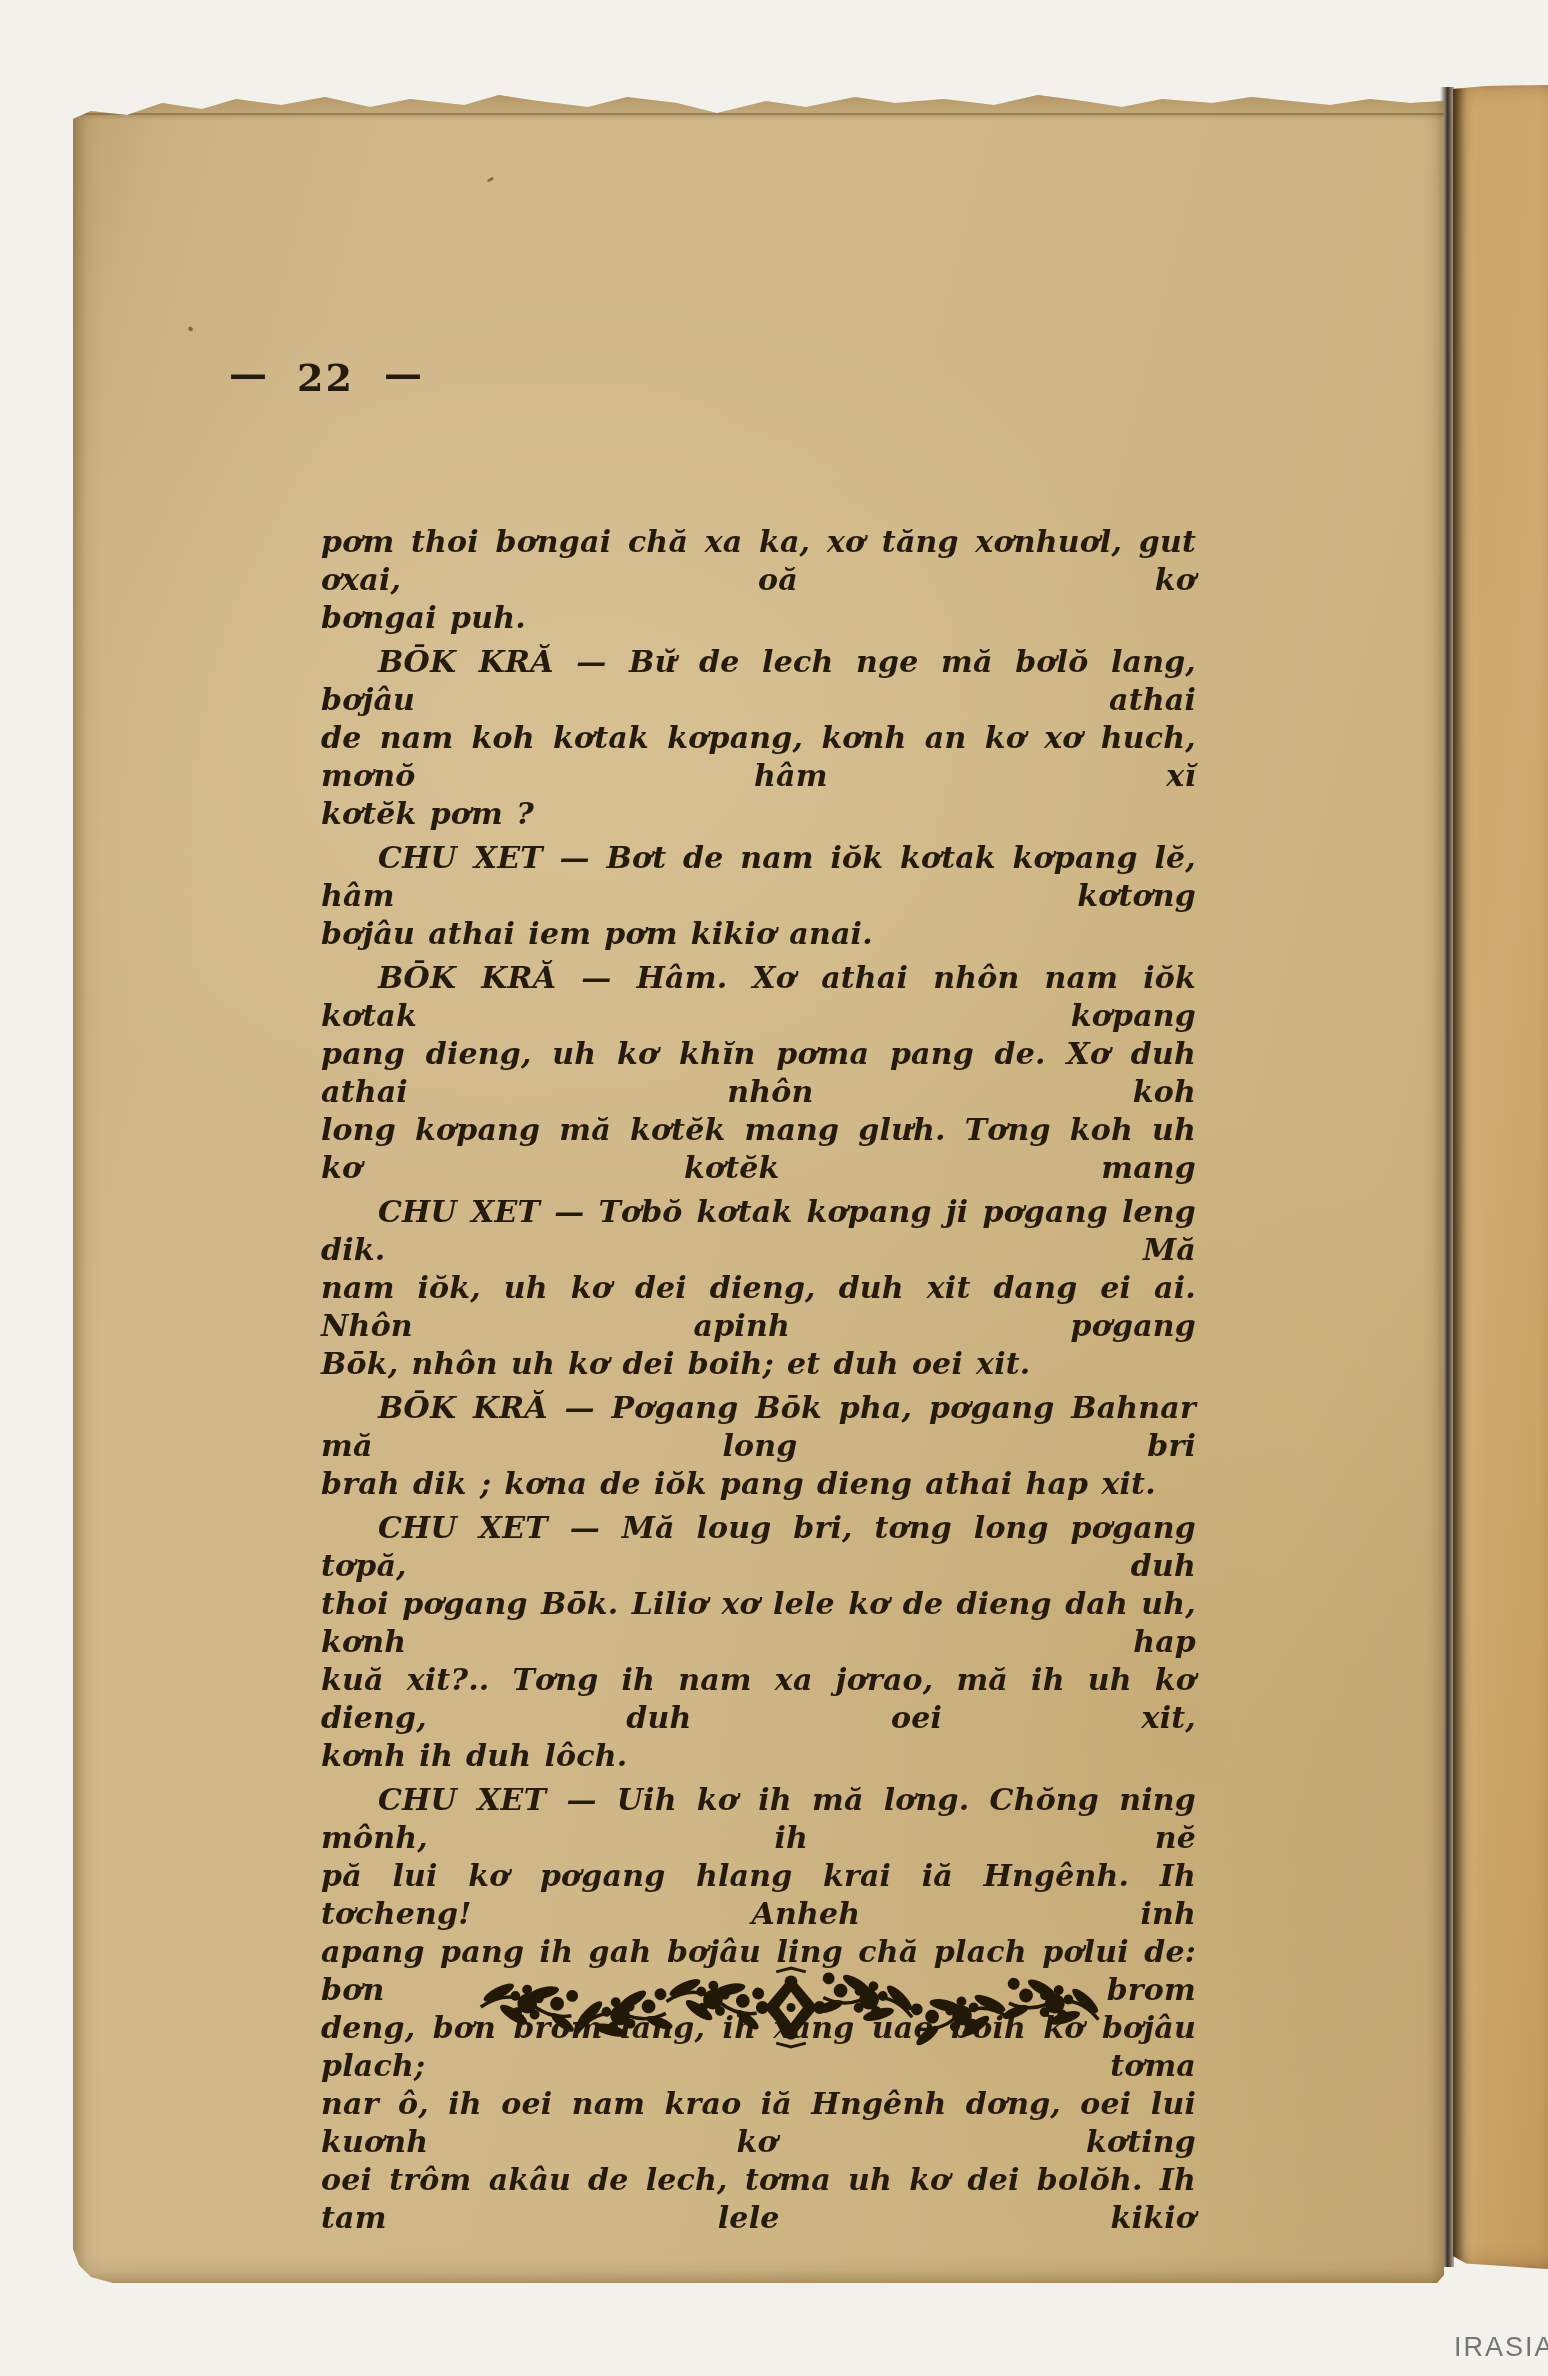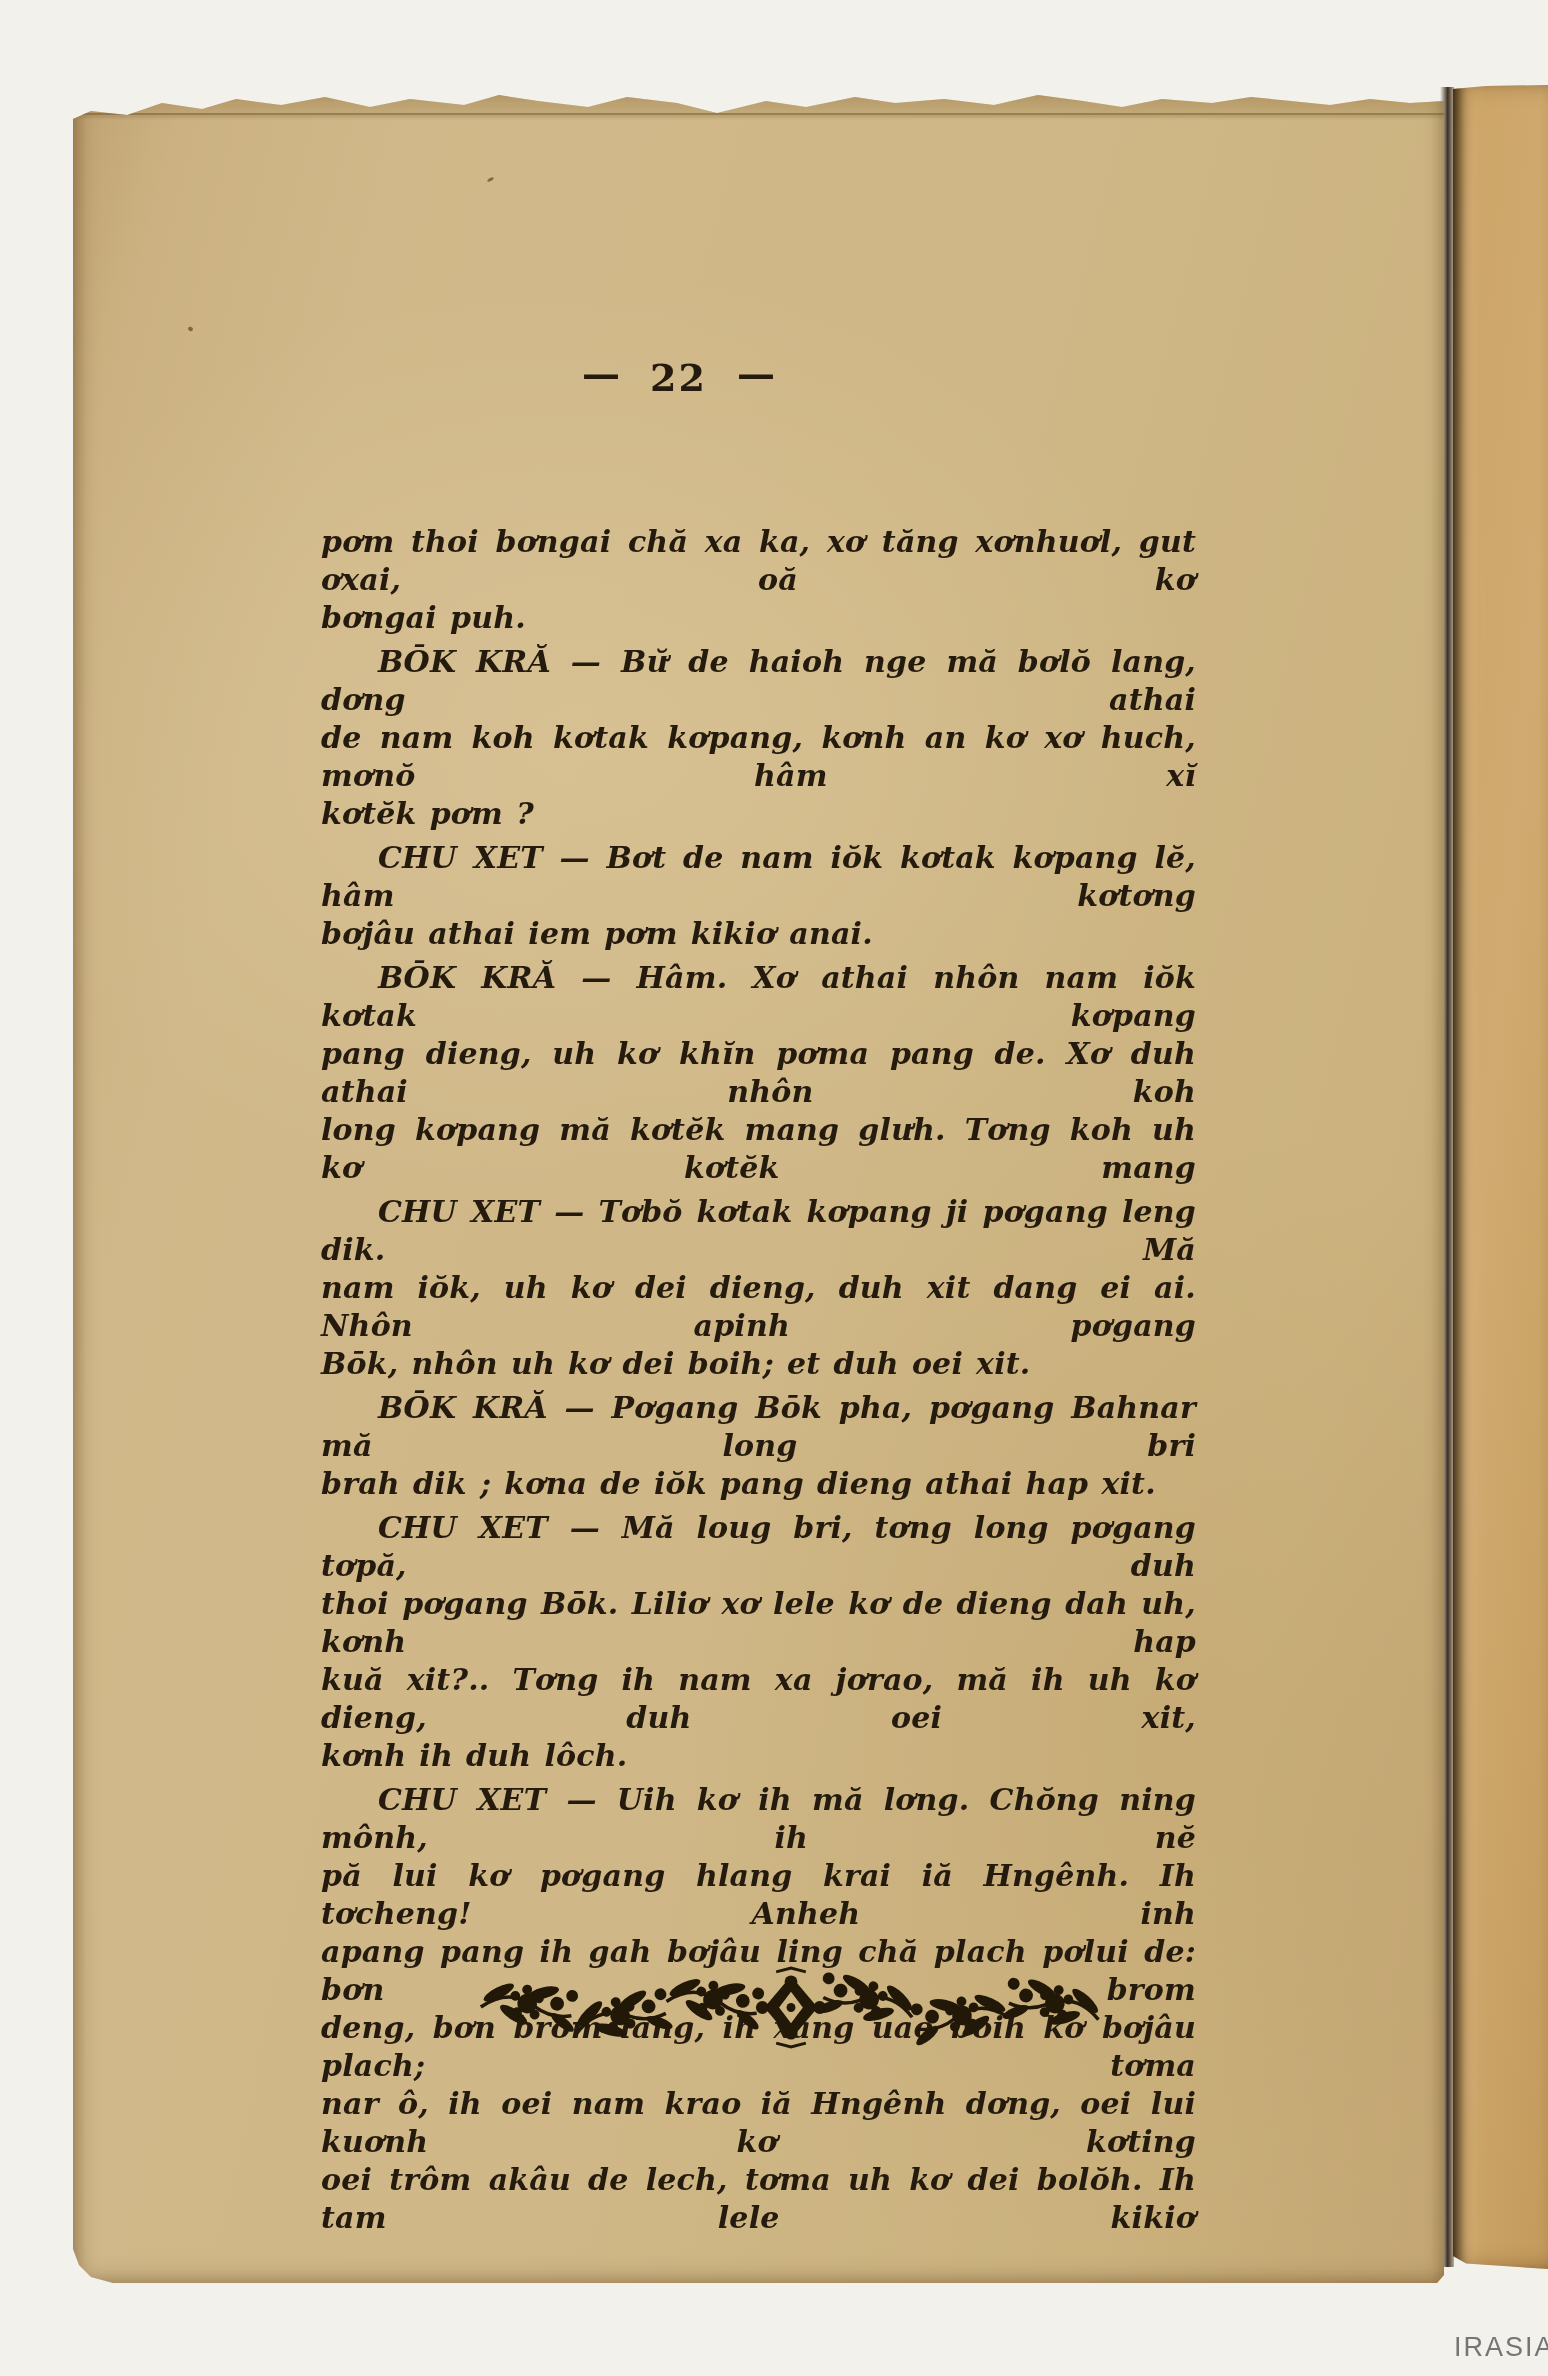--- a/index.html
+++ b/index.html
@@ -47,21 +47,21 @@
   .crease{
     position:absolute;left:0;top:24px;width:100%;height:2px;
     background:rgba(108,82,45,.55);
     box-shadow:0 2px 3px rgba(120,95,55,.35),0 -5px 9px rgba(140,110,65,.28);
   }
   .speck{position:absolute;background:rgba(60,42,16,.55);border-radius:50%;}
   .speck.s1{left:115px;top:238px;width:5px;height:4px;transform:rotate(20deg);}
   .speck.s2{left:414px;top:89px;width:7px;height:3px;transform:rotate(-30deg);}
   
   .page-num{
-    position:absolute;left:260px;top:269px;width:875px;text-align:center;
+    position:absolute;left:248px;top:269px;width:875px;
     color:var(--ink,#241b0e);
   }
   .page-num .pn{display:inline-block;transform:translateX(-92px);font-weight:700;font-size:38px;line-height:40px;}
   .page-num .pn-dash{display:inline-block;transform:translateY(-4px);}
   .page-num .pn-no{display:inline-block;margin:0 30px;letter-spacing:2px;}
   
   .text-block{
     position:absolute;left:248px;top:434px;width:875px;
     color:var(--ink,#241b0e);
     font-size:30px;line-height:38px;font-weight:700;
@@ -99,21 +99,21 @@
       <span class="pn-dash">—</span><span class="pn-no">22</span><span class="pn-dash">—</span>
     </span>
   </div>
 
   <div class="text-block">
       <div class="para">
         <div class="line">pơm thoi bơngai chă xa ka, xơ tăng xơnhuơl, gut ơxai, oă kơ</div>
         <div class="line last">bơngai puh.</div>
       </div>
       <div class="para indent">
-        <div class="line">BŌK KRĂ — Bư̆ de haioh nge mă bơlŏ lang, dơng athai</div>
+        <div class="line">BŌK KRĂ — Bư̆ de lech nge mă bơlŏ lang, bơjâu athai</div>
         <div class="line">de nam koh kơtak kơpang, kơnh an kơ xơ huch, mơnŏ hâm xĭ</div>
         <div class="line last">kơtĕk pơm ?</div>
       </div>
       <div class="para indent">
         <div class="line">CHU XET — Bơt de nam iŏk kơtak kơpang lĕ, hâm kơtơng</div>
         <div class="line last">bơjâu athai iem pơm kikiơ anai.</div>
       </div>
       <div class="para indent">
         <div class="line">BŌK KRĂ — Hâm. Xơ athai nhôn nam iŏk kơtak kơpang</div>
         <div class="line">pang dieng, uh kơ khĭn pơma pang de. Xơ duh athai nhôn koh</div>

